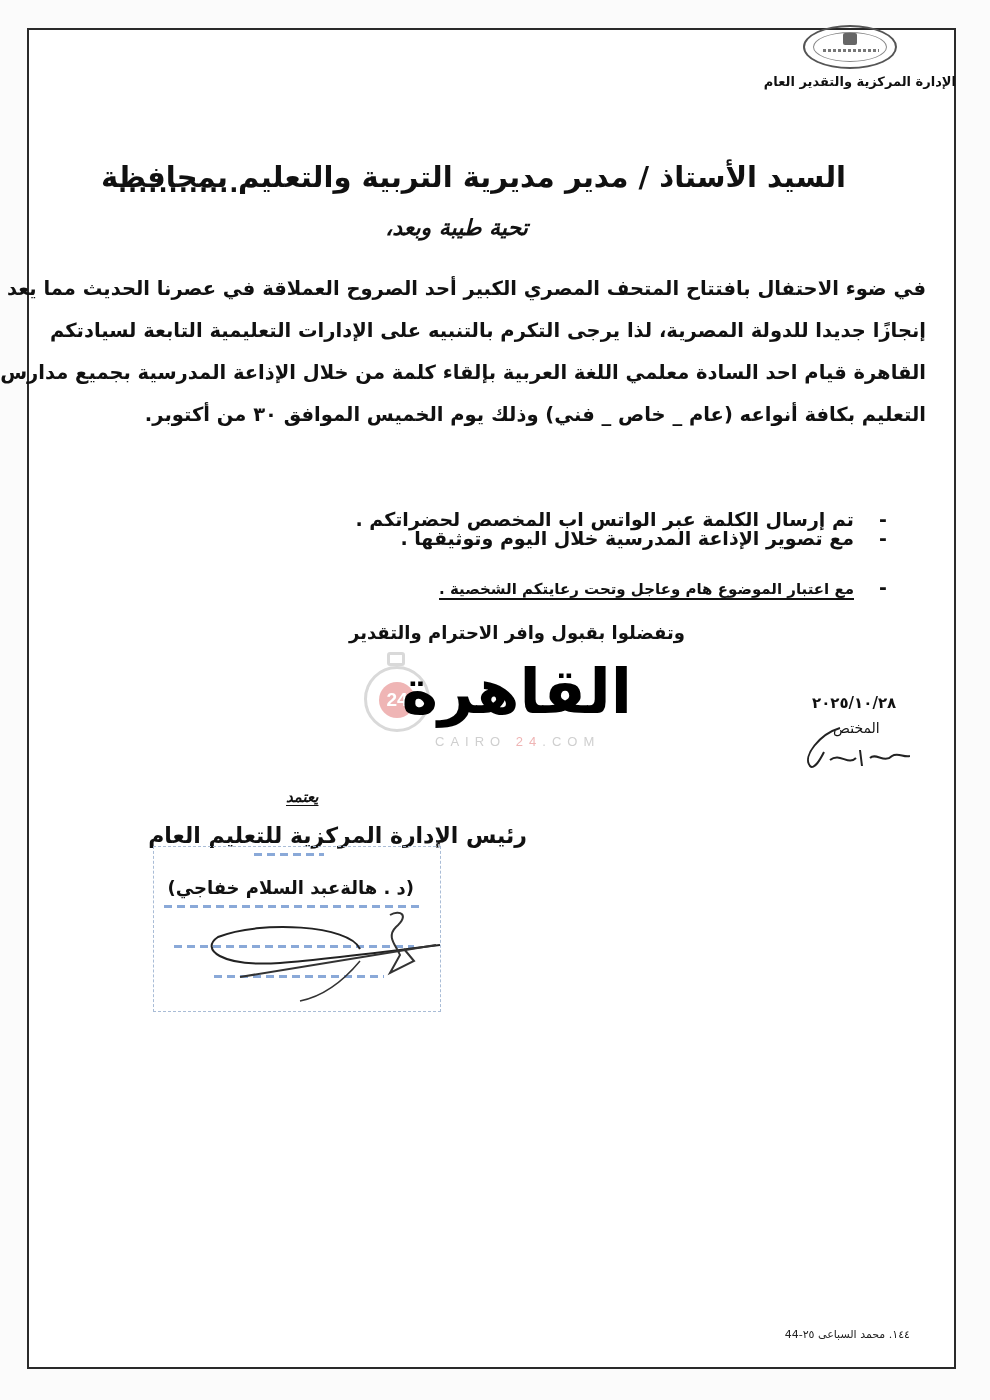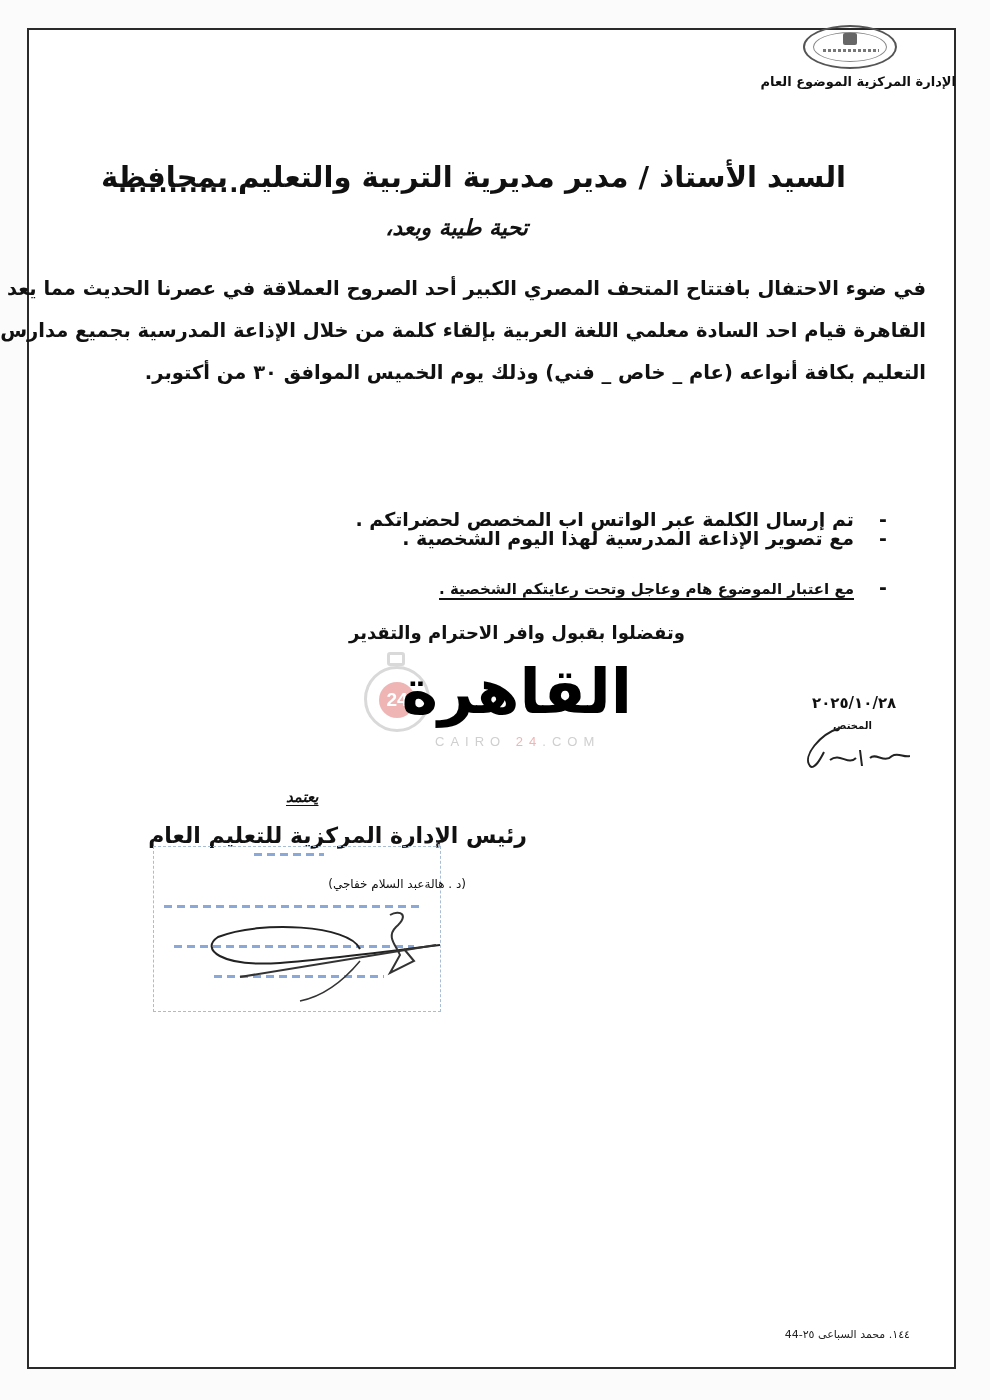--- a/index.html
+++ b/index.html
@@ -89,74 +89,75 @@
     font-family: "DejaVu Sans", sans-serif; white-space: nowrap;
   }
   .wm-domain {
     position: absolute; left: 75px; top: 82px; font-size: 13px; letter-spacing: 6px; color: #cfcfcf;
     font-family: "Liberation Sans", sans-serif; white-space: nowrap;
   }
   .wm-domain .accent { color: #efb5b5; }
 
   
   .date-text { position: absolute; left: 812px; top: 694px; font-size: 15px; font-weight: bold; letter-spacing: 1px; direction: rtl; }
-  .specialist-label { position: absolute; left: 833px; top: 720px; font-size: 10px; font-weight: bold; }
+  .specialist-label { position: absolute; left: 833px; top: 720px; font-size: 14px; font-weight: normal; }
   .specialist-signature { position: absolute; left: 800px; top: 722px; width: 110px; height: 50px; }
 
   
   .approve-label {
     position: absolute; left: 286px; top: 788px; font-size: 15px; font-weight: bold; font-style: italic;
     text-decoration: underline; text-underline-offset: 3px;
   }
   .approver-title {
     position: absolute; right: 463px; top: 823px; font-size: 22px; font-weight: bold; white-space: nowrap;
   }
   .stamp-box {
     position: absolute; left: 153px; top: 846px; width: 288px; height: 166px;
     border: 1px dashed #a9bcd6; box-sizing: border-box;
   }
   .stamp-line {
     position: absolute; height: 3px;
     background: repeating-linear-gradient(90deg, #8aa9d8 0 8px, transparent 8px 13px);
   }
   .approver-name {
-    position: absolute; right: 524px; top: 877px; font-size: 12px; font-weight: normal; white-space: nowrap;
+    position: absolute; right: 576px; top: 877px; font-size: 18px; font-weight: bold; white-space: nowrap;
   }
   .stamp-signature { position: absolute; left: 200px; top: 905px; width: 240px; height: 100px; }
 
   .footer-ref {
     position: absolute; right: 80px; top: 1328px; font-size: 11px; white-space: nowrap; color: #222;
   }
 </style>
 </head>
 <body>
 
 <div class="page-frame"></div>
 
 <div class="logo-seal">
   <span class="eagle"></span>
   <span class="ring-text"></span>
 </div>
-<div class="org-name rtl">الإدارة المركزية الموضوع العام</div>
+<div class="org-name rtl">الإدارة المركزية والتقدير العام</div>
 
 <div class="addressee rtl">السيد الأستاذ / مدير مديرية التربية والتعليم بمحافظة</div>
 <div class="addressee-dots">............</div>
 <div class="greeting rtl">تحية طيبة وبعد،</div>
 
 <div class="body-para rtl">
   <span class="body-line">في ضوء الاحتفال بافتتاح المتحف المصري الكبير أحد الصروح العملاقة في عصرنا الحديث مما يعد</span>
+  <span class="body-line">إنجازًا جديدا للدولة المصرية، لذا يرجى التكرم بالتنبيه على الإدارات التعليمية التابعة لسيادتكم</span>
   <span class="body-line">القاهرة قيام احد السادة معلمي اللغة العربية بإلقاء كلمة من خلال الإذاعة المدرسية بجميع مدارس</span>
   <span class="body-line">التعليم بكافة أنواعه (عام _ خاص _ فني) وذلك يوم الخميس الموافق ٣٠ من أكتوبر.</span>
 </div>
 
 <div class="bullet rtl" style="top:474px;margin-top:34px;">
   <span class="dash">-</span><span class="txt">تم إرسال الكلمة عبر الواتس اب المخصص لحضراتكم .</span>
 </div>
 <div class="bullet rtl" style="top:527px;">
-  <span class="dash">-</span><span class="txt">مع تصوير الإذاعة المدرسية لهذا اليوم الشخصية .</span>
+  <span class="dash">-</span><span class="txt">مع تصوير الإذاعة المدرسية خلال اليوم وتوثيقها .</span>
 </div>
 <div class="bullet urgent rtl" style="top:576px;">
   <span class="dash">-</span><span class="txt">مع اعتبار الموضوع هام وعاجل وتحت رعايتكم الشخصية .</span>
 </div>
 
 <div class="closing rtl">وتفضلوا بقبول وافر الاحترام والتقدير</div>
 
 <div class="watermark">
   <span class="wm-stopwatch-cap"></span>
   <span class="wm-stopwatch"></span>

